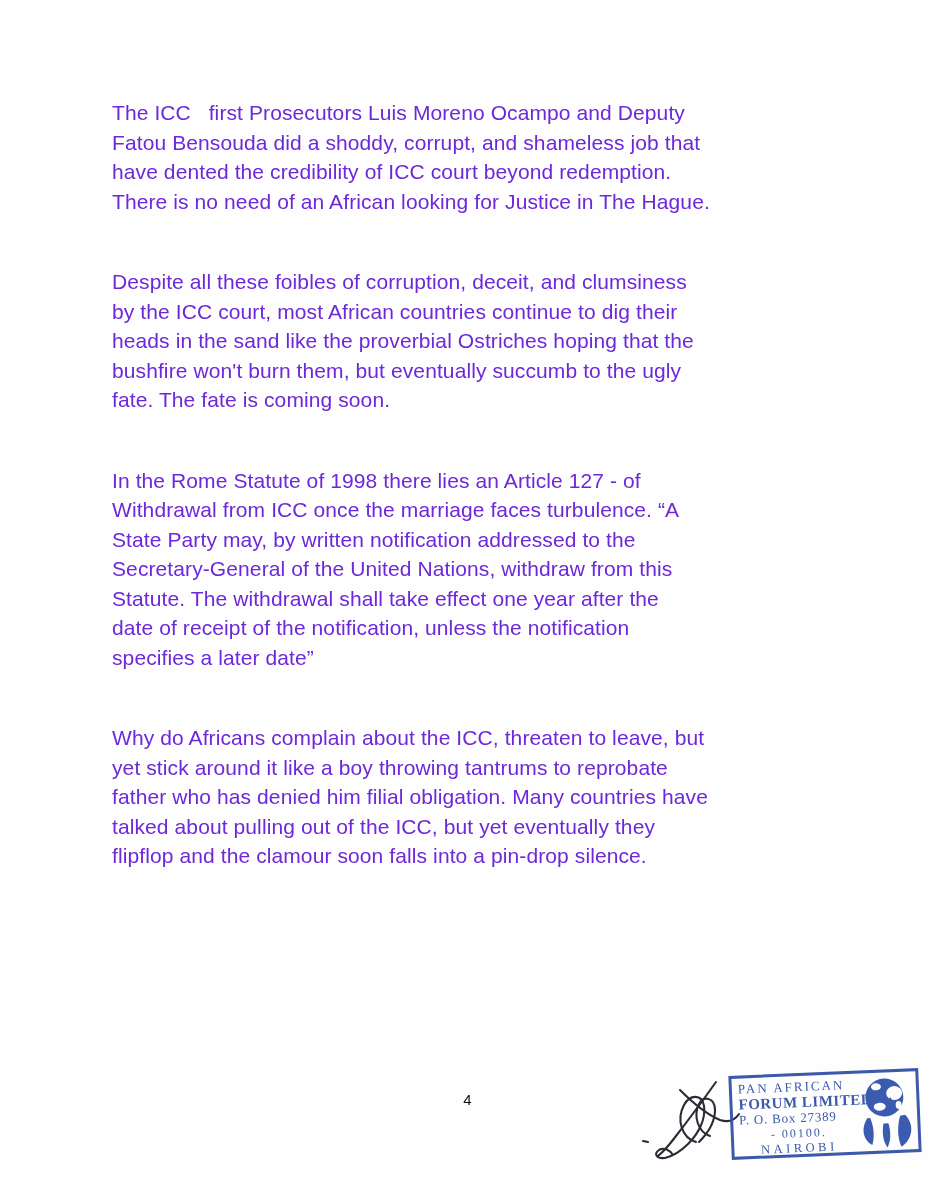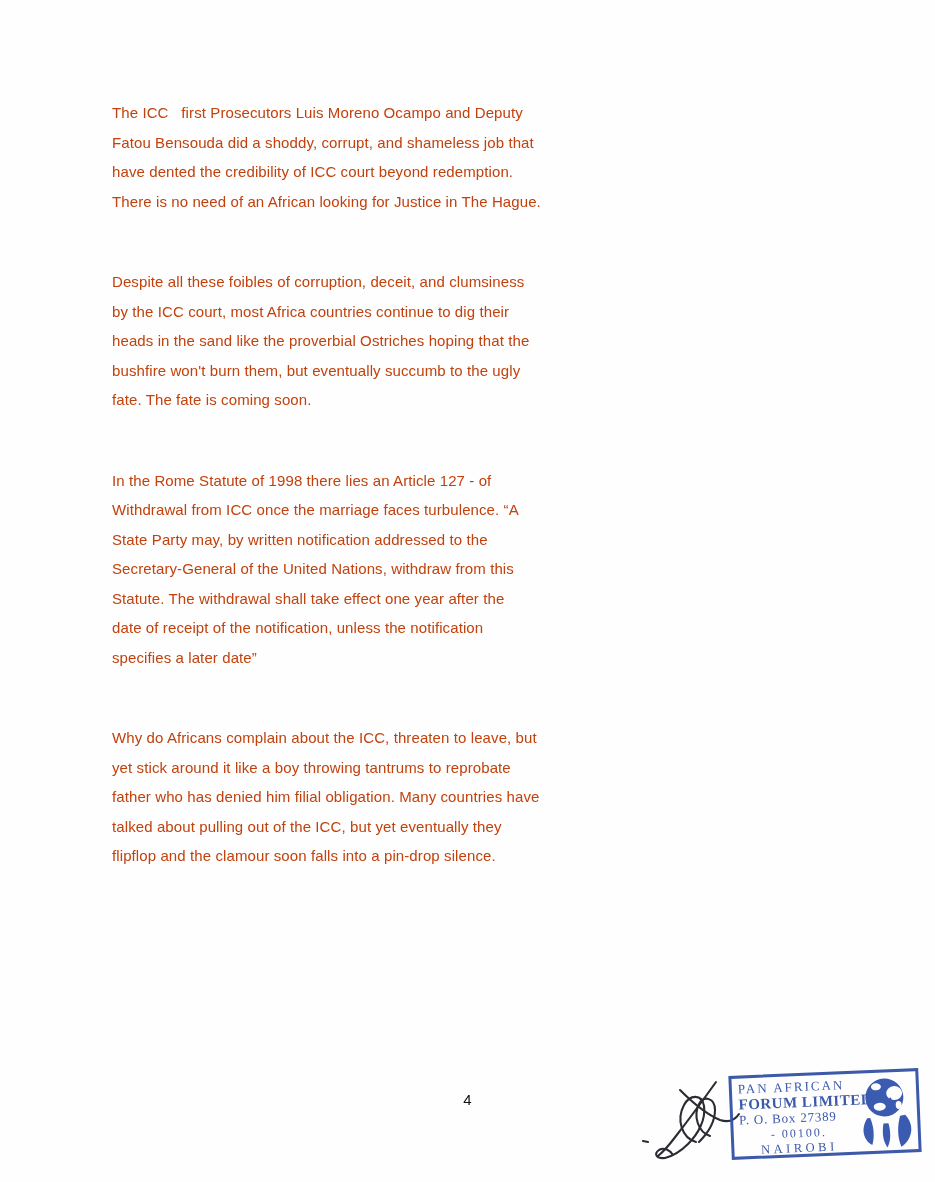--- a/index.html
+++ b/index.html
@@ -17,23 +17,23 @@
     background: #fefefe;
   }
   .content {
     position: absolute;
     left: 112px;
     top: 98px;
     width: 724px;
   }
   .para {
     margin: 0 0 51px 0;
-    font-size: 15px;
+    font-size: 21px;
     line-height: 29.5px;
-    color: #c2410c;
+    color: #6d28d9;
     letter-spacing: 0.1px;
     white-space: pre-wrap; 
   }
   .page-number {
     position: absolute;
     top: 1091px;
     left: 0;
     width: 935px;
     text-align: center;
     font-size: 15px;
@@ -87,21 +87,21 @@
 <body>
 
 <div class="page">
 
   <div class="content">
     <p class="para">The ICC   first Prosecutors Luis Moreno Ocampo and Deputy
 Fatou Bensouda did a shoddy, corrupt, and shameless job that
 have dented the credibility of ICC court beyond redemption.
 There is no need of an African looking for Justice in The Hague.</p>
     <p class="para">Despite all these foibles of corruption, deceit, and clumsiness
-by the ICC court, most Africa countries continue to dig their
+by the ICC court, most African countries continue to dig their
 heads in the sand like the proverbial Ostriches hoping that the
 bushfire won't burn them, but eventually succumb to the ugly
 fate. The fate is coming soon.</p>
     <p class="para">In the Rome Statute of 1998 there lies an Article 127 - of
 Withdrawal from ICC once the marriage faces turbulence. “A
 State Party may, by written notification addressed to the
 Secretary-General of the United Nations, withdraw from this
 Statute. The withdrawal shall take effect one year after the
 date of receipt of the notification, unless the notification
 specifies a later date”</p>

